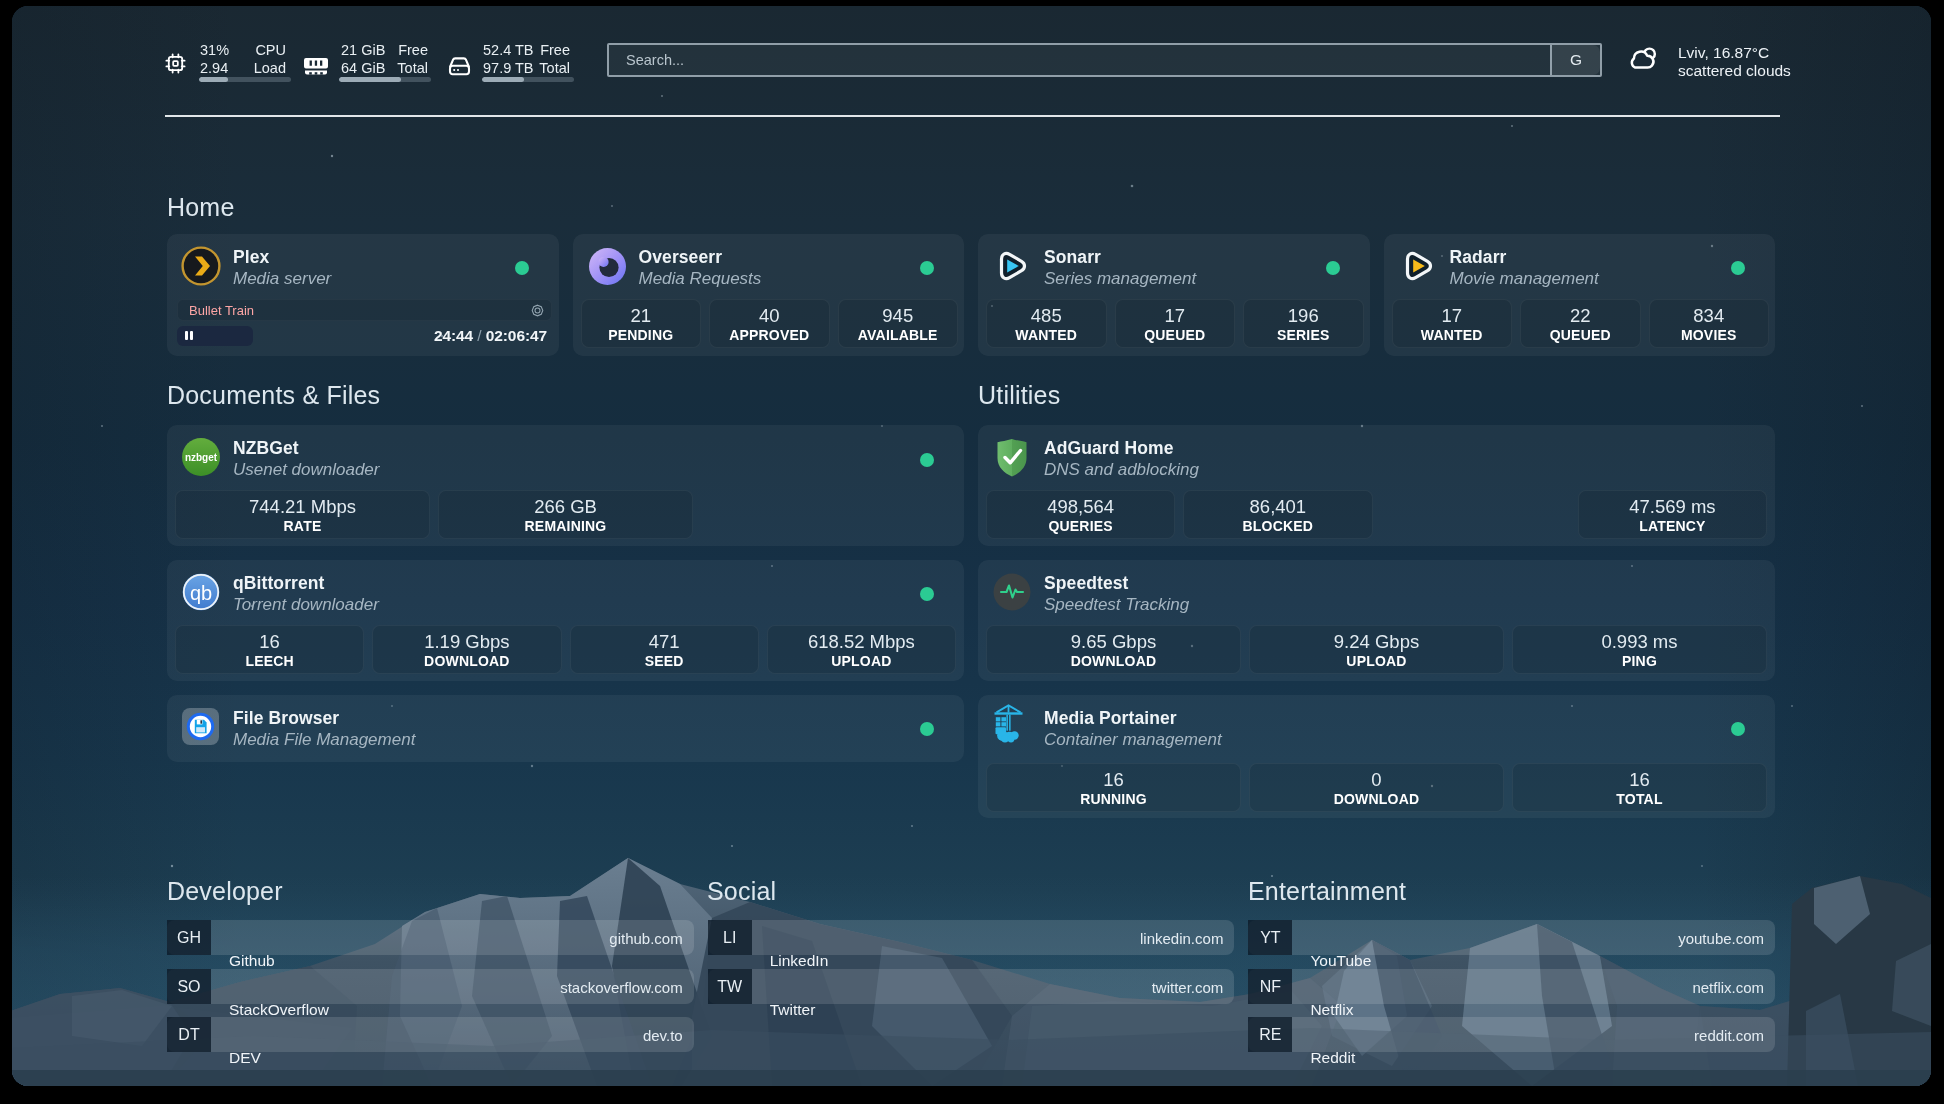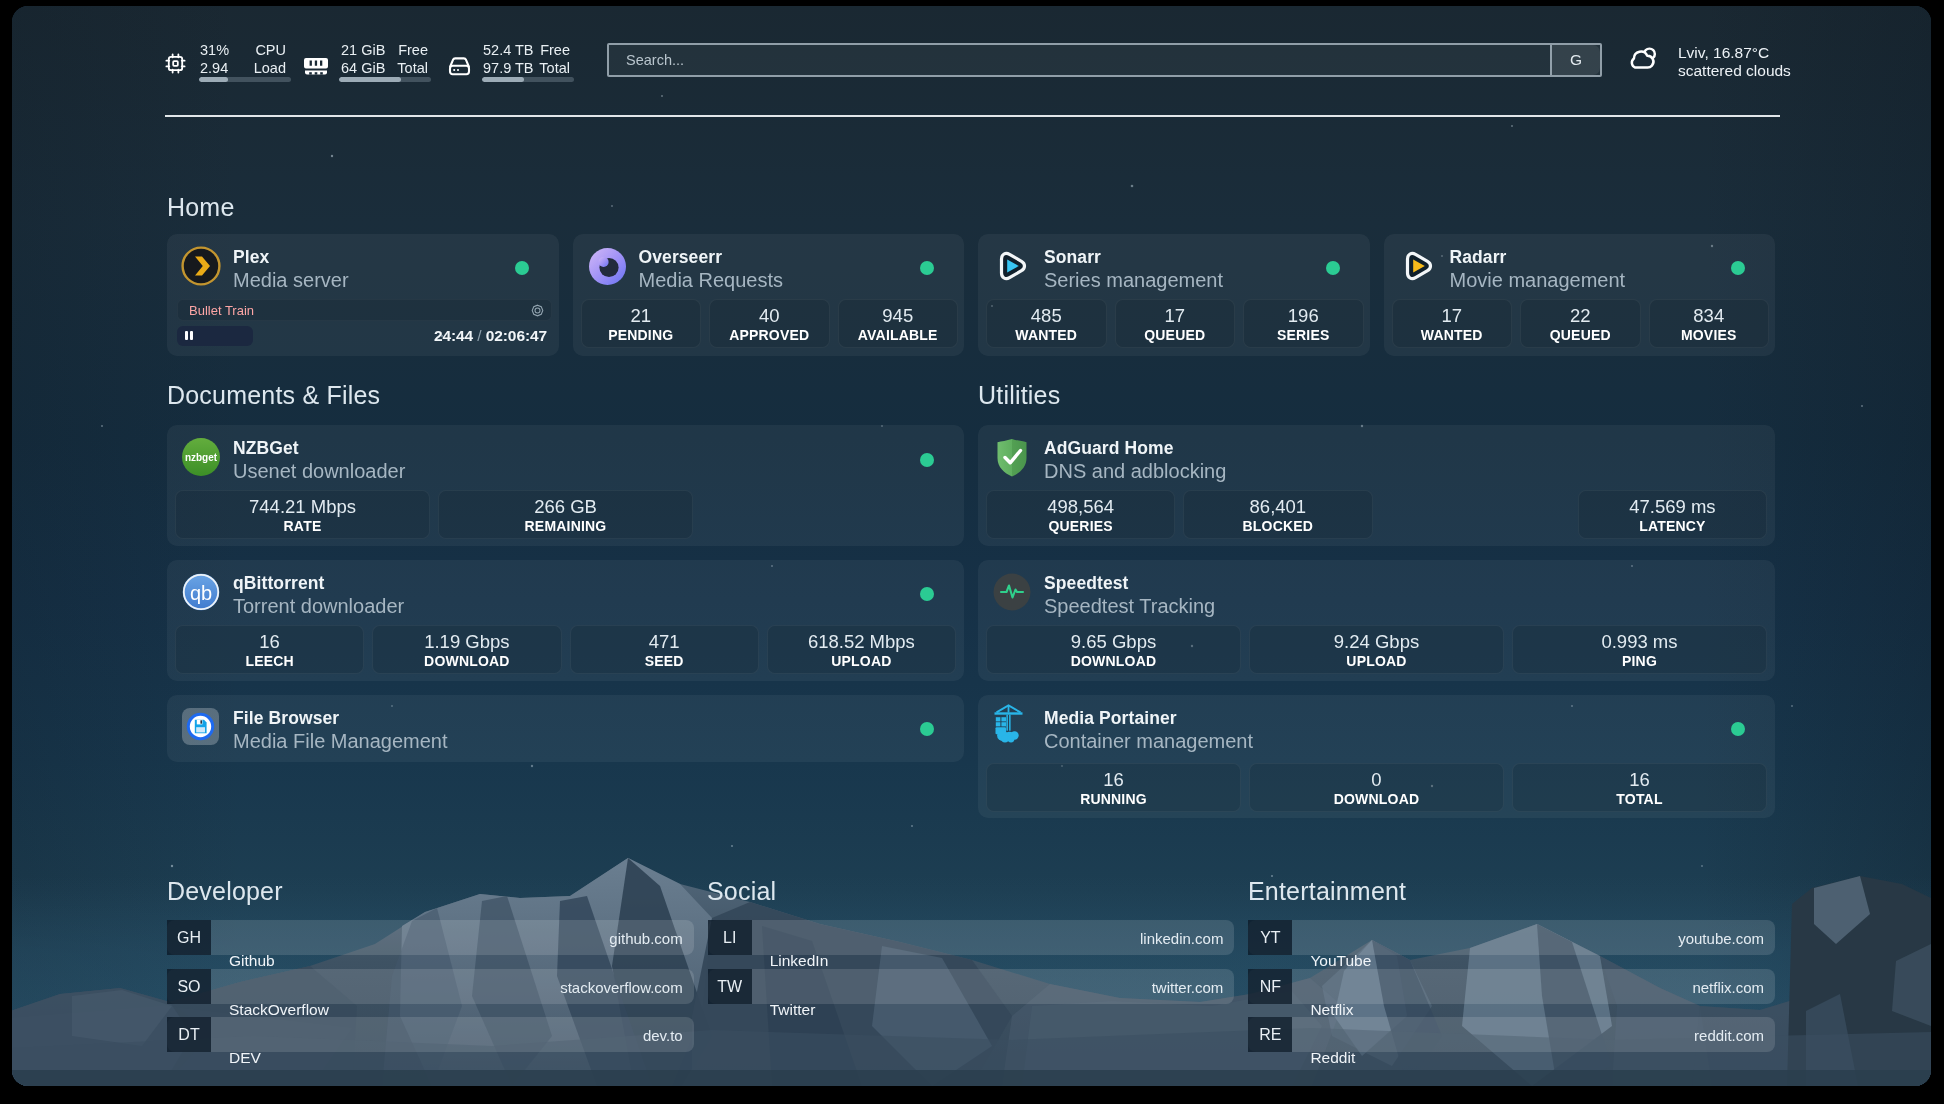--- a/index.html
+++ b/index.html
@@ -30,21 +30,21 @@
 .divider { position:absolute; left:153px; top:109px; width:1615px; height:2px;
   background:rgba(242,246,248,0.92); }
 
 .h2 { position:absolute; color:#dde7ee; font-size:25px; line-height:28px;
   font-weight:500; letter-spacing:0.2px; }
 
 .card { position:absolute; background:rgba(255,255,255,0.052); border-radius:10px; }
 .logo { position:absolute; left:14px; top:12px; }
 .ctitle { position:absolute; left:66px; top:13px; font-size:17.5px; font-weight:700;
   color:#eff4f7; letter-spacing:0.1px; }
-.csub { position:absolute; left:66px; top:35px; font-size:20px; color:#a6b6c2; }
+.csub { position:absolute; left:66px; top:35px; font-size:17px; color:#a6b6c2;font-style:italic; }
 .dot { position:absolute; width:14px; height:14px; border-radius:50%;
   background:#2bcb93; top:26.5px; }
 .sbox { position:absolute; top:65px; height:49px; border-radius:8px;
   background:rgba(8,20,30,0.15); border:1px solid rgba(255,255,255,0.055);
   text-align:center; }
 .num { margin-top:5px; font-size:18.5px; color:#e2ebf1; line-height:22px; }
 .lbl { font-size:14px; font-weight:700; color:#ffffff; line-height:17px;
   letter-spacing:0.2px; }
 
 .prow { position:absolute; left:10px; width:375px; border-radius:6px;

